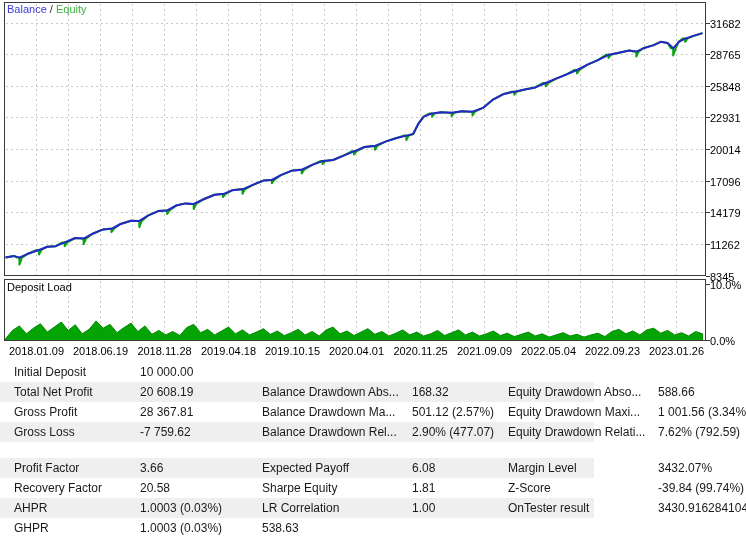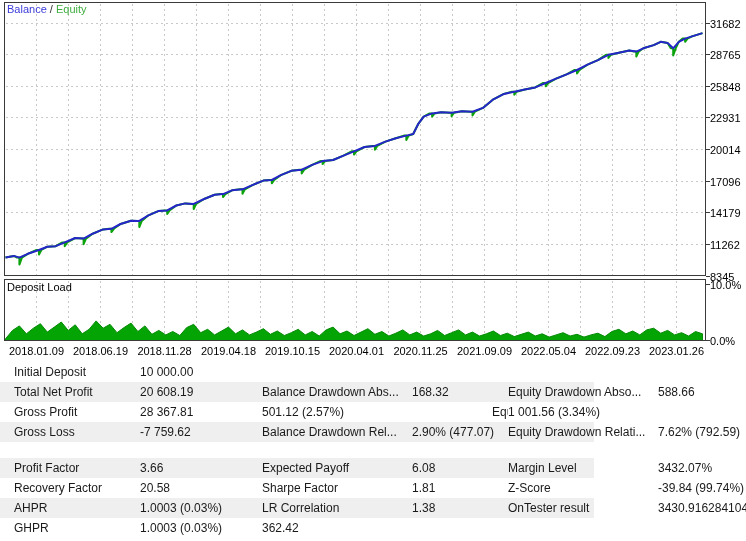--- a/index.html
+++ b/index.html
@@ -139,20 +139,21 @@
       <span class="val">168.32</span>
       <span class="sp"></span>
       <span class="lbl">Equity Drawdown Abso...</span>
       <span class="val">588.66</span>
     </div>
 
     <div class="trow">
       <span class="lbl">Gross Profit</span>
       <span class="val">28 367.81</span>
       <span class="sp"></span>
+      <span class="lbl">Balance Drawdown Ma...</span>
       <span class="val">501.12 (2.57%)</span>
       <span class="sp"></span>
       <span class="lbl">Equity Drawdown Maxi...</span>
       <span class="val">1 001.56 (3.34%)</span>
     </div>
 
     <div class="trow alt">
       <span class="lbl">Gross Loss</span>
       <span class="val">-7 759.62</span>
       <span class="sp"></span>
@@ -173,42 +174,42 @@
       <span class="val">6.08</span>
       <span class="sp"></span>
       <span class="lbl">Margin Level</span>
       <span class="val">3432.07%</span>
     </div>
 
     <div class="trow">
       <span class="lbl">Recovery Factor</span>
       <span class="val">20.58</span>
       <span class="sp"></span>
-      <span class="lbl">Sharpe Factor</span>
+      <span class="lbl">Sharpe Equity</span>
       <span class="val">1.81</span>
       <span class="sp"></span>
       <span class="lbl">Z-Score</span>
       <span class="val">-39.84 (99.74%)</span>
     </div>
 
     <div class="trow alt">
       <span class="lbl">AHPR</span>
       <span class="val">1.0003 (0.03%)</span>
       <span class="sp"></span>
       <span class="lbl">LR Correlation</span>
-      <span class="val">1.38</span>
+      <span class="val">1.00</span>
       <span class="sp"></span>
       <span class="lbl">OnTester result</span>
       <span class="val">3430.916284104...</span>
     </div>
 
     <div class="trow">
       <span class="lbl">GHPR</span>
       <span class="val">1.0003 (0.03%)</span>
       <span class="sp"></span>
-      <span class="val">362.42</span>
+      <span class="val">538.63</span>
       <span class="sp"></span>
       <span class="lbl"></span>
       <span class="val"></span>
     </div>
 
   </div>
 </div>
 
 </body></html>

